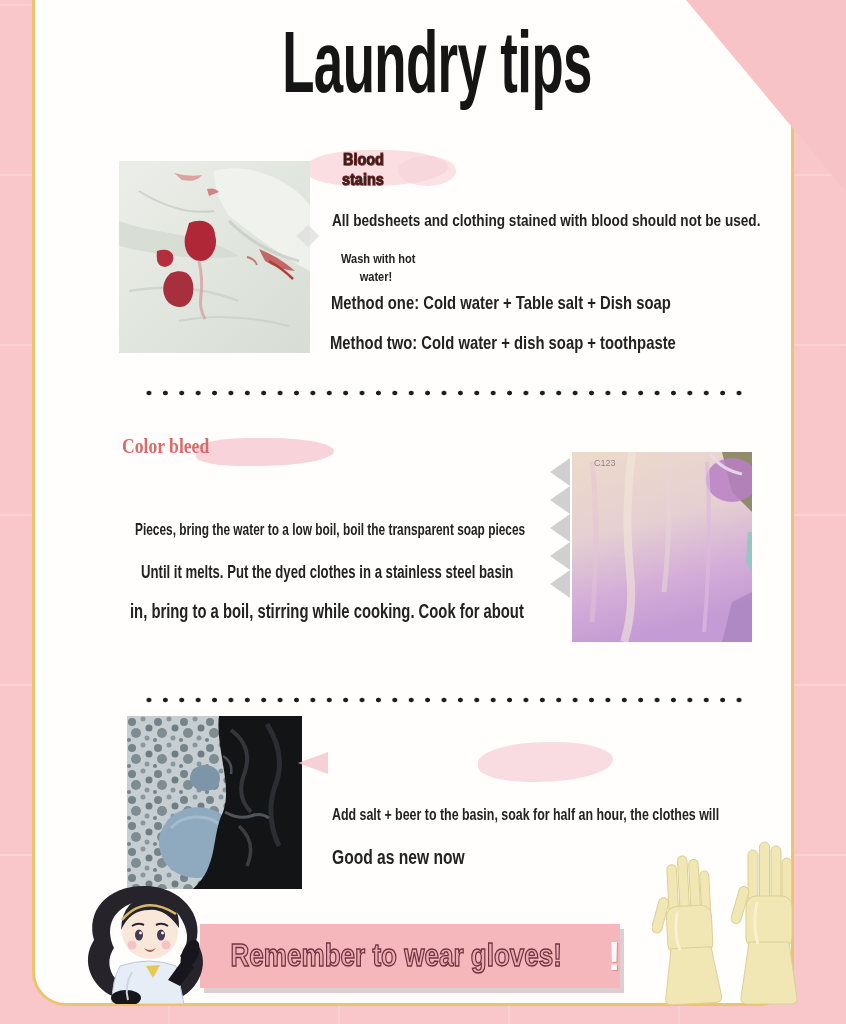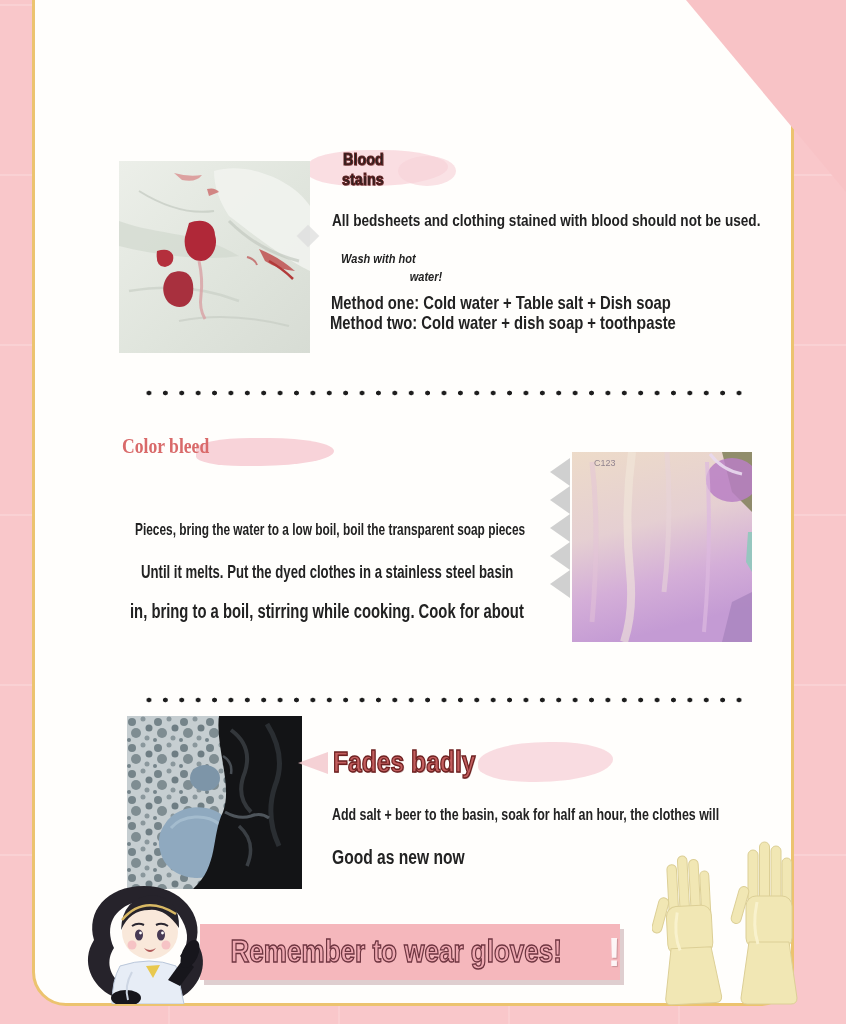--- a/index.html
+++ b/index.html
@@ -51,21 +51,21 @@
 
   .dots {
     position:absolute; left:140px; width:608px; height:8px; z-index:4;
     background-image:radial-gradient(circle, #1e1e1e 2.1px, transparent 2.7px);
     background-size:16.4px 8px; background-repeat:repeat-x; background-position:center;
   }
 
   .txt { position:absolute; z-index:5; }
 
   .banner {
-    position:absolute; left:200px; top:924px; width:420px; height:56px; z-index:5;
+    position:absolute; left:200px; top:924px; width:420px; height:64px; z-index:5;
     background:#f5b7bc; box-shadow:4px 5px 0 rgba(170,130,135,.38), -1px -1px 0 rgba(255,255,255,.6);
     display:flex; align-items:center; justify-content:center; gap:14px;
   }
   .banner-text {
     display:inline-block; font-size:31px; font-weight:700; white-space:nowrap;
     color:#efa9b2; -webkit-text-stroke:1.4px #6e3540;
     transform:scaleX(0.84); transform-origin:center;
   }
   .banner-mark {
     font-size:40px; font-weight:700; color:#fdf5f6;
@@ -75,20 +75,23 @@
   .deco { position:absolute; z-index:4; }
 </style>
 </head>
 <body>
 
 <div class="poster">
 
   <div class="panel"></div>
   <div class="corner-triangle"></div>
 
+  <div class="title">
+    <span>Laundry tips</span>
+  </div>
 
   <div class="photo" style="left:119px; top:161px;">
     <svg width="191" height="192" viewBox="0 0 191 192">
       <defs>
         <linearGradient id="sheetG" x1="0" y1="0" x2="1" y2="1">
           <stop offset="0" stop-color="#eceeе8"></stop>
           <stop offset="0" stop-color="#ecefe9"></stop>
           <stop offset="0.55" stop-color="#e0e5dd"></stop>
           <stop offset="1" stop-color="#d7dcd4"></stop>
         </linearGradient>
@@ -119,29 +122,29 @@
     <span class="cond" style="transform:scaleX(.85);">Blood</span><br>
     <span class="cond" style="transform:scaleX(.85);">stains</span>
   </div>
 
   <div class="deco" style="left:300px; top:228px; width:16px; height:16px; background:#dcdcdc; transform:rotate(45deg); opacity:.7;"></div>
 
   <div class="txt" style="left:332px; top:211px;">
     <span class="cond" style="font-size:17px; transform:scaleX(.8); font-weight:600;">All bedsheets and clothing stained with blood should not be used.</span>
   </div>
 
-  <div class="txt" style="left:341px; top:249px; text-align:right;font-style:italic;">
+  <div class="txt" style="left:341px; top:249px; text-align:left;">
     <span class="cond" style="font-size:13px; font-weight:700; transform:scaleX(.85);">Wash with hot</span><br>
     <span class="cond" style="font-size:13px; font-weight:700; transform:scaleX(.85) translateX(22px);">water!</span>
   </div>
 
   <div class="txt" style="left:331px; top:292px;">
     <span class="cond" style="font-size:19px; font-weight:600; transform:scaleX(.78);">Method one: Cold water + Table salt + Dish soap</span>
   </div>
-  <div class="txt" style="left:330px; top:312px;text-align:center;">
+  <div class="txt" style="left:330px; top:332px;text-align:center;">
     <span class="cond" style="font-size:19px; font-weight:600; transform:scaleX(.78);">Method two: Cold water + dish soap + toothpaste</span>
   </div>
 
   <div class="dots" style="top:389px;"></div>
 
   <div class="blob" style="left:196px; top:438px; width:138px; height:28px; border-radius:46% 54% 62% 38%;"></div>
 
   <div class="txt" style="left:122px; top:433px;font-family:Liberation Serif, serif;">
     <span class="cond" style="font-size:22px; font-weight:600; color:#d96a6a; transform:scaleX(.8);">Color bleed</span>
   </div>
@@ -214,23 +217,20 @@
       <path d="M140,8 Q160,40 148,70 Q138,100 152,130" stroke="#2a2e32" stroke-width="5" fill="none"></path>
       <path d="M112,110 Q130,126 120,150" stroke="#3a3f44" stroke-width="3.5" fill="none"></path>
       <path d="M96,40 q10,6 8,18" stroke="#484e54" stroke-width="2.5" fill="none"></path>
       <path d="M98,96 q14,8 26,4 q10,-4 18,2" stroke="#555c63" stroke-width="3" fill="none" opacity="0.9"></path>
     </svg>
   </div>
 
   <div class="deco" style="left:298px; top:752px; width:0; height:0; border-top:11px solid transparent; border-bottom:11px solid transparent; border-right:30px solid #f3c5cb; opacity:.8;"></div>
   <div class="blob" style="left:478px; top:742px; width:135px; height:40px; border-radius:55% 45% 60% 40%; opacity:.8;"></div>
 
-  <div class="txt" style="left:333px; top:746px; z-index:5;">
-    <span class="cond section-head-dark" style="position:static; font-size:29px; transform:scaleX(.85); color:#c25e5e; -webkit-text-stroke:1.4px #6e2020;">Fades badly</span>
-  </div>
 
   <div class="txt" style="left:332px; top:805px;">
     <span class="cond" style="font-size:17px; font-weight:600; transform:scaleX(.73);">Add salt + beer to the basin, soak for half an hour, the clothes will</span>
   </div>
   <div class="txt" style="left:332px; top:846px;">
     <span class="cond" style="font-size:20px; font-weight:600; transform:scaleX(.78);">Good as new now</span>
   </div>
 
   <div class="photo" style="left:62px; top:882px; z-index:6;">
     <svg width="160" height="122" viewBox="0 0 160 122">

